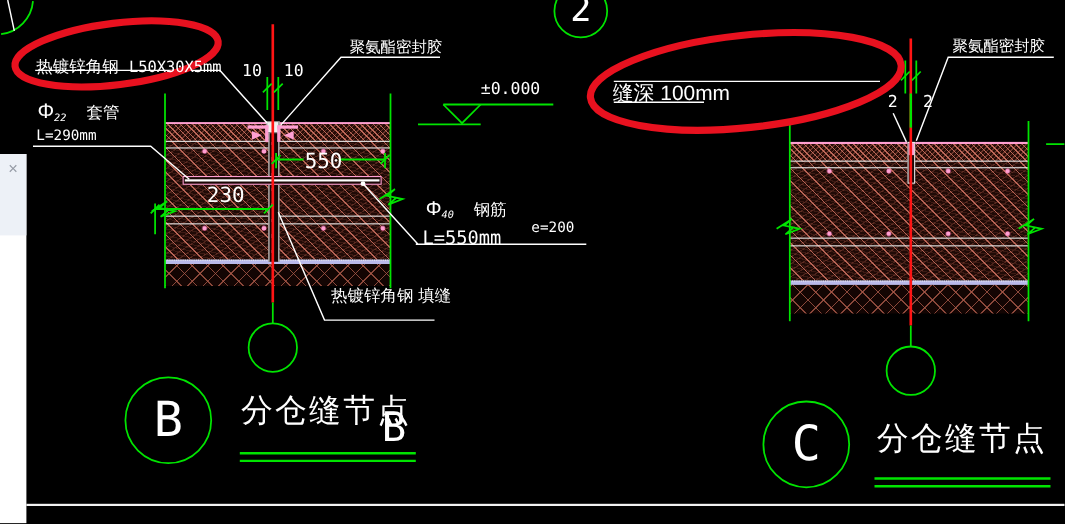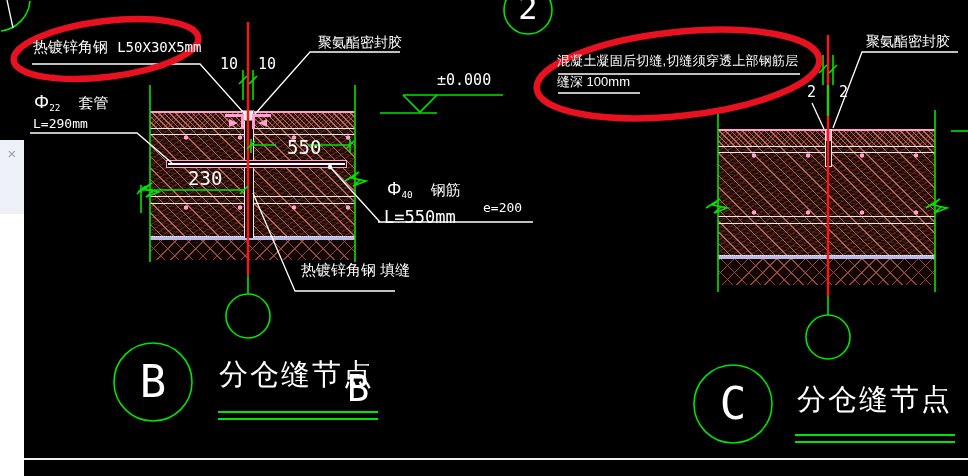--- a/index.html
+++ b/index.html
@@ -2,21 +2,21 @@
 <html><head>
 <meta charset="utf-8">
 <style>
   html,body{margin:0;padding:0;background:#000;}
   #stage{position:relative;width:968px;height:476px;background:#000;overflow:hidden;
          font-family:"Liberation Sans",sans-serif;}
   .abs{position:absolute;}
   .t{position:absolute;color:#fff;white-space:nowrap;line-height:1.15;
      font-family:"Liberation Sans",sans-serif;}
   .num{font-family:"DejaVu Sans Mono",monospace;}
-  .sub{font-size:0.62em;vertical-align:-3px;}
+  .sub{font-size:0.62em;vertical-align:-3px;font-style:italic;}
   
   .hatch-main{background:
      repeating-linear-gradient(45deg, rgba(205,112,96,0.85) 0 1px, transparent 1px 8px),
      repeating-linear-gradient(-33deg, rgba(150,75,60,0.38) 0 1px, transparent 1px 5px),
      repeating-linear-gradient(12deg, rgba(125,62,50,0.30) 0 1px, transparent 1px 3px),
      #200a06;}
   .hatch-fine{background:
      repeating-linear-gradient(45deg, rgba(205,112,96,0.9) 0 1px, transparent 1px 4px),
      repeating-linear-gradient(-45deg, rgba(160,85,70,0.55) 0 1px, transparent 1px 3px),
      #260c07;}
@@ -171,55 +171,54 @@
       <path d="M7,0 L13,28"></path>
       <circle cx="330" cy="167" r="2.2" fill="#fff" stroke="none"></circle>
     </g>
 
     <g stroke="#e8111f" stroke-width="6.5" fill="none">
       <ellipse cx="106" cy="49" rx="93" ry="28" transform="rotate(-7 106 49)"></ellipse>
       <ellipse cx="678" cy="74" rx="142" ry="42" transform="rotate(-6 678 74)"></ellipse>
     </g>
   </svg>
 
-  <div class="t txt-layer" style="left:33px;top:38px;font-size:15px;text-align:right;">
+  <div class="t txt-layer" style="left:33px;top:52px;font-size:15px;text-align:right;">
     <span>热镀锌角钢</span>
     <span class="num" style="font-size:14px;margin-left:5px;">L50X30X5mm</span>
   </div>
 
   <div class="t txt-layer" style="left:34px;top:91px;font-size:15px;">
     <span style="font-size:19px;">Φ</span><span class="sub num">22</span>
     <span style="margin-left:14px;">套管</span>
   </div>
   <div class="t txt-layer num" style="left:33px;top:117px;font-size:13px;">L=290mm</div>
 
   <div class="t txt-layer" style="left:318px;top:34px;font-size:14px;">聚氨酯密封胶</div>
 
   <div class="t txt-layer num" style="left:437px;top:72px;font-size:15px;">±0.000</div>
 
   <div class="t txt-layer num" style="left:220px;top:56px;font-size:15px;">10</div>
   <div class="t txt-layer num" style="left:258px;top:56px;font-size:15px;">10</div>
-  <div class="t txt-layer num" style="left:287px;top:137px;font-size:19px;">550</div>
+  <div class="t txt-layer num" style="left:277px;top:137px;font-size:19px;">550</div>
   <div class="t txt-layer num" style="left:188px;top:168px;font-size:19px;">230</div>
 
   <div class="t txt-layer" style="left:387px;top:179px;font-size:15px;">
     <span style="font-size:18px;">Φ</span><span class="sub num">40</span>
     <span style="margin-left:14px;">钢筋</span>
   </div>
   <div class="t txt-layer num" style="left:384px;top:208px;font-size:17px;">L=550mm</div>
   <div class="t txt-layer num" style="left:483px;top:201px;font-size:13px;">e=200</div>
 
   <div class="t txt-layer" style="left:301px;top:261px;font-size:15px;">热镀锌角钢 填缝</div>
 
   <div class="t txt-layer bubble-letter" style="left:131px;top:357px;width:44px;">B</div>
   <div class="t txt-layer title-cn" style="left:219px;top:358px;">分仓缝节点</div>
   <div class="t txt-layer num" style="left:347px;top:368px;font-size:37px;">B</div>
 
-  <div class="t txt-layer" style="left:557px;top:54px;font-size:13px;letter-spacing:0.2px;">混凝土凝固后切缝,切缝须穿透上部钢筋层</div>
-  <div class="t txt-layer" style="left:557px;top:75px;font-size:13px;">缝深 100mm</div>
+  <div class="t txt-layer" style="left:557px;top:75px;font-size:19px;">缝深 100mm</div>
 
   <div class="t txt-layer" style="left:866px;top:33px;font-size:14px;">聚氨酯密封胶</div>
   <div class="t txt-layer num" style="left:807px;top:84px;font-size:15px;">2</div>
   <div class="t txt-layer num" style="left:839px;top:84px;font-size:15px;">2</div>
 
   <div class="t txt-layer bubble-letter" style="left:711px;top:379px;width:44px;">C</div>
   <div class="t txt-layer title-cn" style="left:797px;top:383px;">分仓缝节点</div>
 
   <div class="t txt-layer num" style="left:513px;top:-10px;width:30px;text-align:center;font-size:32px;">2</div>
 

